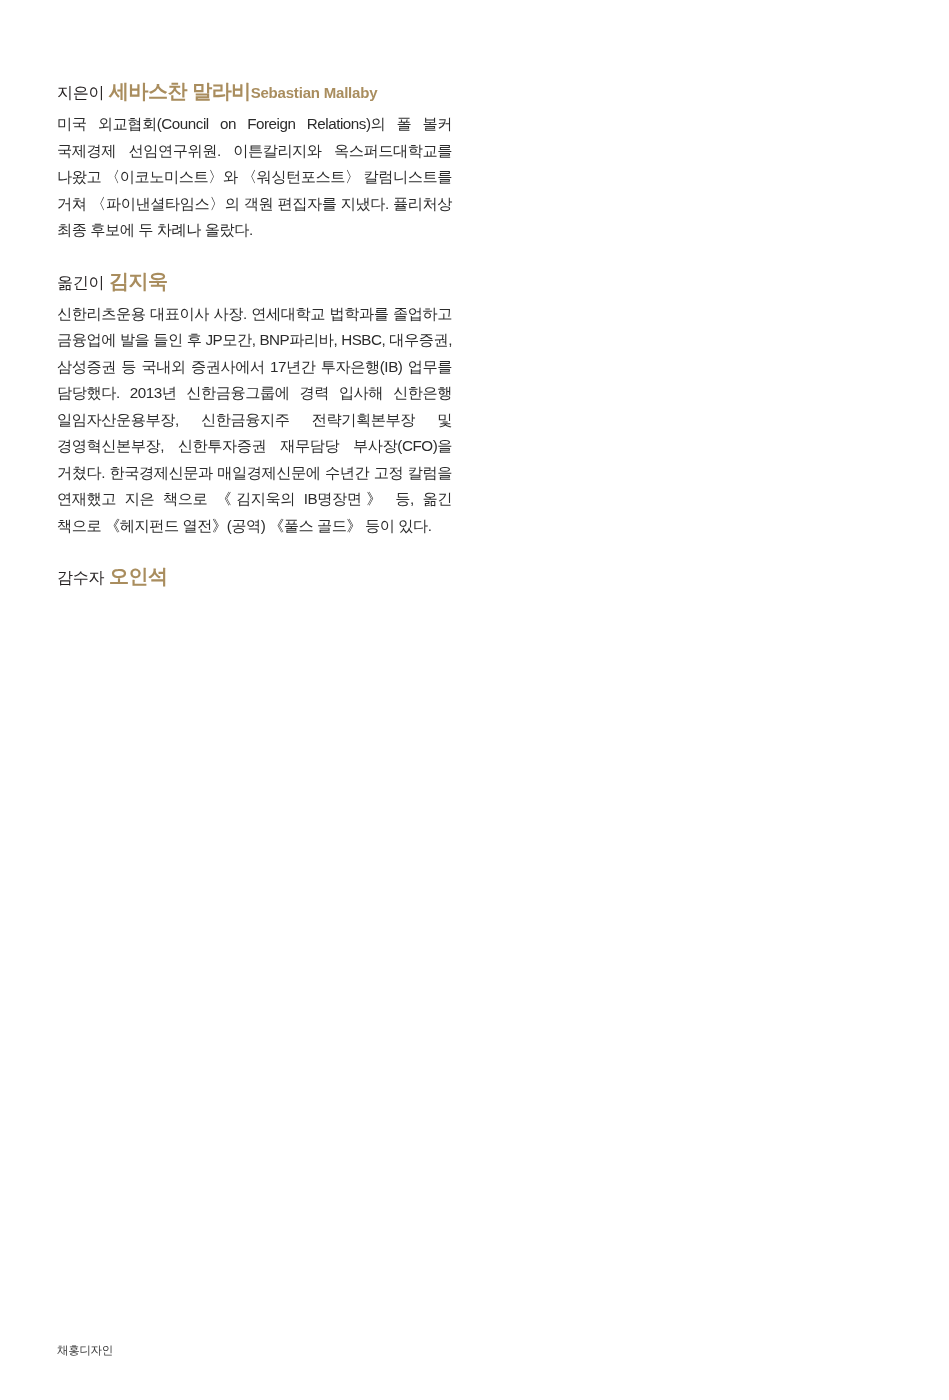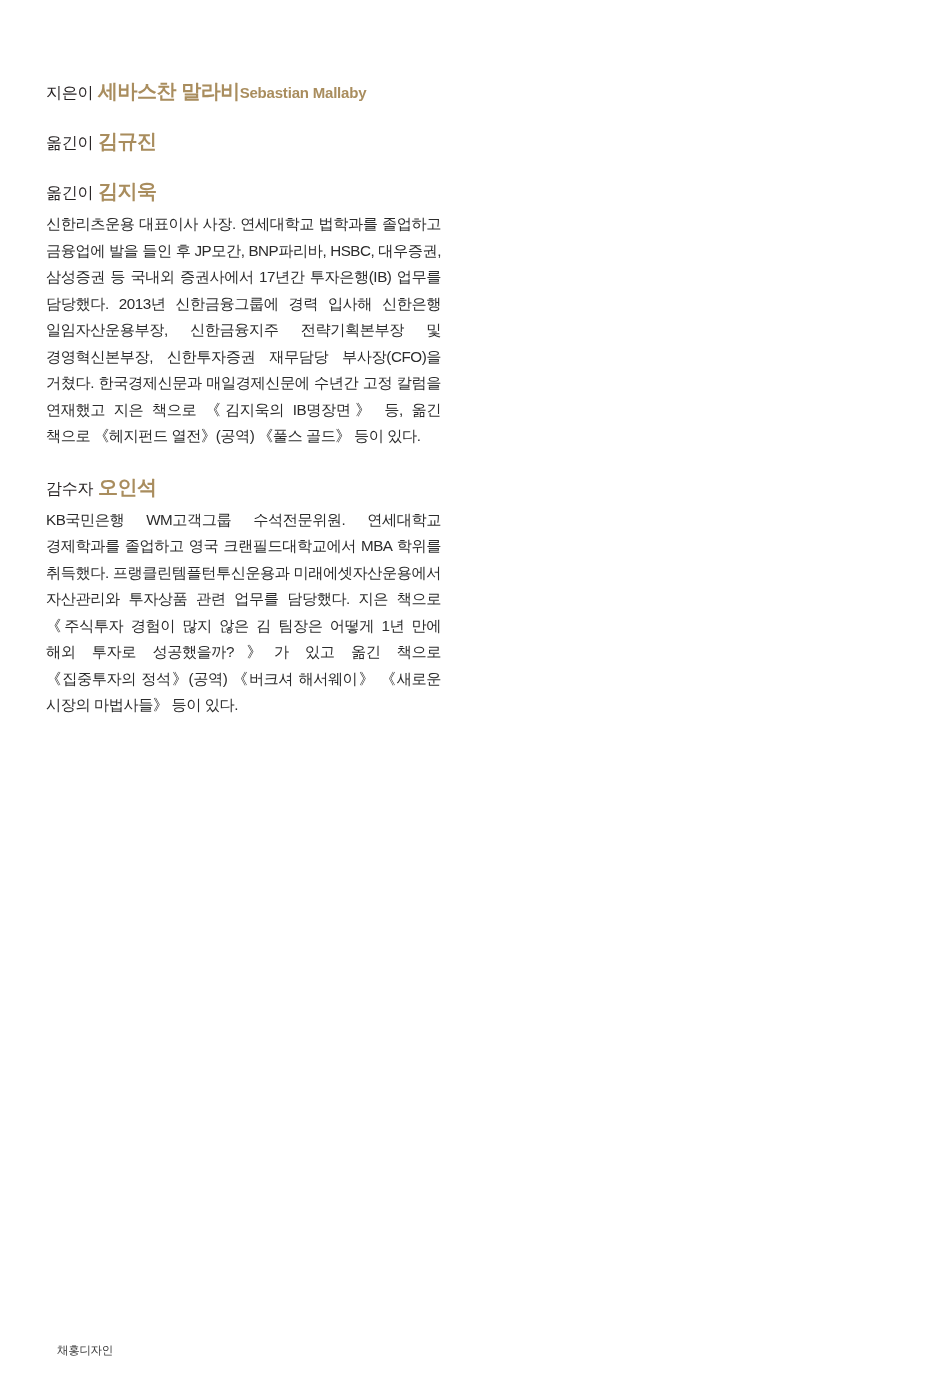--- a/index.html
+++ b/index.html
@@ -18,21 +18,21 @@
   .page {
     position: absolute;
     left: 0;
     top: 0;
     width: 949px;
     height: 1400px;
     background: #ffffff;
   }
   .content {
     position: absolute;
-    left: 46px;
+    left: 57px;
     top: 80px;
     width: 395px;
   }
 
   .block {
     margin-bottom: 26px;
   }
   .block:last-of-type {
     margin-bottom: 8px;
   }
@@ -84,38 +84,35 @@
 </head>
 <body>
 
 <div class="page">
   <div class="content">
 
     <div class="block">
       <div class="role-line">
         <span class="role-label">지은이</span><span class="person-name">세바스찬 말라비</span><span class="person-name-en">Sebastian Mallaby</span>
       </div>
+      <div class="body-text">미국 외교협회(Council on Foreign Relations)의 폴 볼커 국제경제 선임연구위원. 이튼칼리지와 옥스퍼드대학교를 나왔고 〈이코노미스트〉와 〈워싱턴포스트〉 칼럼니스트를 거쳐 〈파이낸셜타임스〉의 객원 편집자를 지냈다. 퓰리처상 최종 후보에 두 차례나 올랐다.</div>
     </div>
 
     <div class="block">
-      <div class="role-line">
-        <span class="role-label">옮긴이</span><span class="person-name">김규진</span>
-      </div>
     </div>
 
     <div class="block">
       <div class="role-line">
         <span class="role-label">옮긴이</span><span class="person-name">김지욱</span>
       </div>
       <div class="body-text">신한리츠운용 대표이사 사장. 연세대학교 법학과를 졸업하고 금융업에 발을 들인 후 JP모간, BNP파리바, HSBC, 대우증권, 삼성증권 등 국내외 증권사에서 17년간 투자은행(IB) 업무를 담당했다. 2013년 신한금융그룹에 경력 입사해 신한은행 일임자산운용부장, 신한금융지주 전략기획본부장 및 경영혁신본부장, 신한투자증권 재무담당 부사장(CFO)을 거쳤다. 한국경제신문과 매일경제신문에 수년간 고정 칼럼을 연재했고 지은 책으로 《김지욱의 IB명장면》 등, 옮긴 책으로 《헤지펀드 열전》(공역) 《풀스 골드》 등이 있다.</div>
     </div>
 
     <div class="block">
       <div class="role-line">
         <span class="role-label">감수자</span><span class="person-name">오인석</span>
       </div>
-      <div class="body-text">KB국민은행 WM고객그룹 수석전문위원. 연세대학교 경제학과를 졸업하고 영국 크랜필드대학교에서 MBA 학위를 취득했다. 프랭클린템플턴투신운용과 미래에셋자산운용에서 자산관리와 투자상품 관련 업무를 담당했다. 지은 책으로 《주식투자 경험이 많지 않은 김 팀장은 어떻게 1년 만에 해외 투자로 성공했을까?》가 있고 옮긴 책으로 《집중투자의 정석》(공역) 《버크셔 해서웨이》 《새로운 시장의 마법사들》 등이 있다.</div>
     </div>
 
   </div>
 
   <div class="footer">채홍디자인</div>
 </div>
 
 </body></html>

